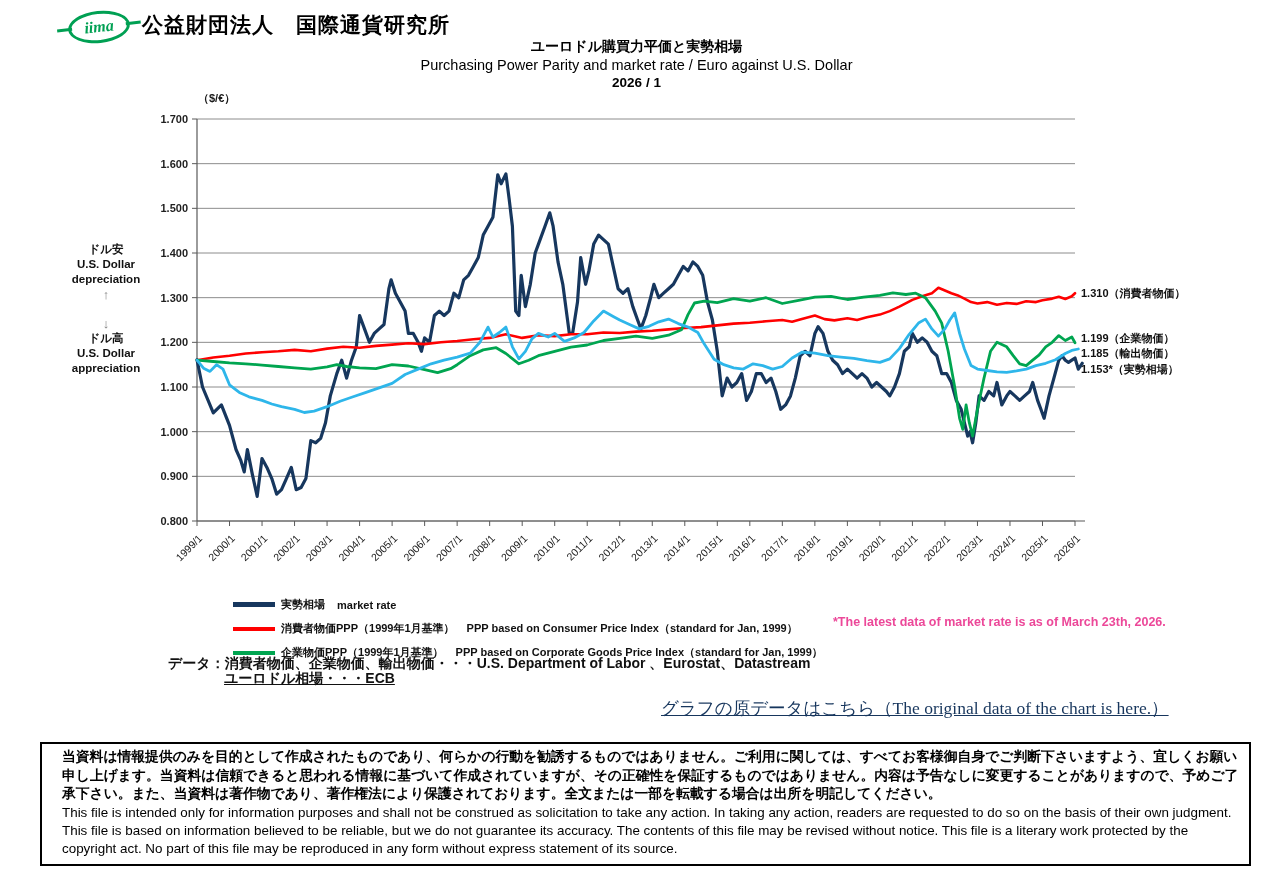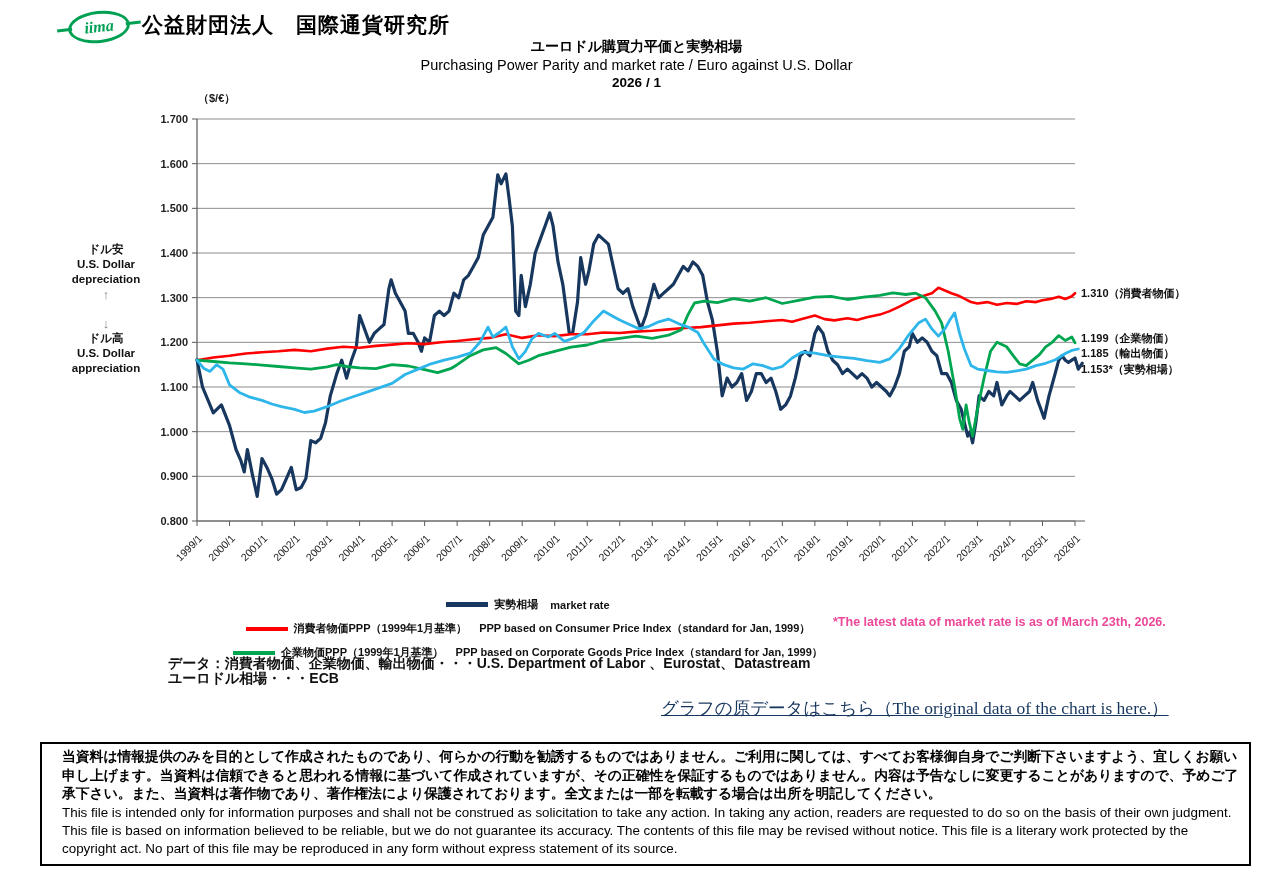--- a/index.html
+++ b/index.html
@@ -22,30 +22,30 @@
   .title-period{position:absolute;left:0;top:75px;width:1273px;text-align:center;font-size:13.5px;font-weight:bold;}
   .unit-label{position:absolute;left:198px;top:91px;font-size:11px;font-weight:bold;color:#1a1a1a;}
   
   .axis-note{position:absolute;left:36px;top:242px;width:140px;text-align:center;font-size:11.5px;font-weight:bold;line-height:15px;color:#111;}
   .axis-note .arrow{color:#7f7f7f;font-weight:normal;font-size:13px;}
   .axis-note .spacer{height:14px;}
   
   .chart-svg{position:absolute;left:150px;top:98px;}
   
   .legend{position:absolute;left:233px;top:596px;}
-  .legend-row{display:flex;align-items:center;height:17px;margin-bottom:7px;justify-content:center;}
+  .legend-row{display:flex;align-items:center;height:17px;margin-bottom:7px;}
   .legend-swatch{width:42px;height:4px;margin-right:6px;flex:none;}
   .legend-jp{font-size:11px;font-weight:bold;color:#111;}
   .legend-en{font-size:11px;font-weight:bold;color:#111;margin-left:12px;}
   
   .note{position:absolute;left:833px;top:613px;font-size:12.5px;font-weight:bold;line-height:19px;color:#ec4899;}
   .note .l2{margin-left:8px;}
   
   .source{position:absolute;left:168px;top:656px;font-size:14px;font-weight:bold;line-height:15px;color:#111;}
-  .source .l2{}
+  .source .l2{margin-left:56px;text-decoration:underline;}
   
   .orig-link{position:absolute;left:661px;top:696px;font-family:"Liberation Serif","DejaVu Serif",serif;
     font-size:17.5px;color:#17365D;text-decoration:underline;cursor:pointer;}
   
   .disclaimer{position:absolute;left:40px;top:742px;width:1179px;border:2px solid #000;padding:4px 8px 6px 20px;}
   .disclaimer .jp{font-size:13.8px;font-weight:bold;line-height:18.6px;}
   .disclaimer .en{font-size:13.4px;font-weight:normal;line-height:18.2px;}
 </style>
 </head>
 <body>

